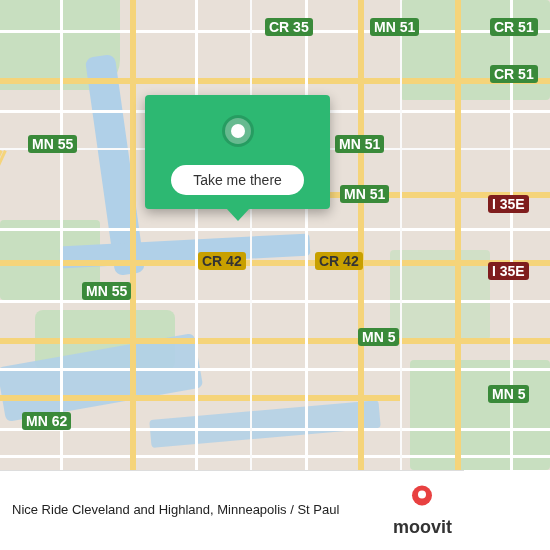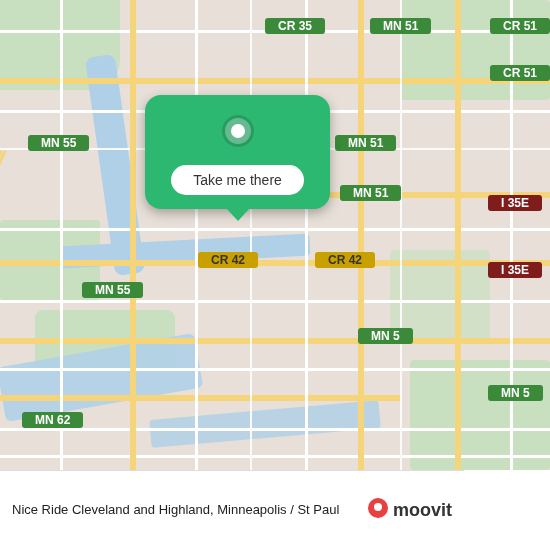--- a/index.html
+++ b/index.html
@@ -48,39 +48,39 @@
     
     .water-area {
       position: absolute;
       background: #b0d0e8;
     }
 
     
     .badge {
       position: absolute;
       border-radius: 3px;
-      font-size: 12px;
+      font-size: 14px;
       font-weight: bold;
-      padding: 1px 13px;
+      padding: 1px 4px;
       color: white;
       text-align: center;
       z-index: 5;
     }
     .badge-green { background: #3a8a3a; }
     .badge-yellow { background: #c8a000; color: #333; text-align: right; }
     .badge-blue { background: #7f1d1d; }
 
     
     #popup-card {
       position: absolute;
       top: 95px;
       left: 145px;
       width: 185px;
       background: #2db872;
-      border-radius: 16px;
+      border-radius: 4px;
       padding: 18px 15px 14px 15px;
       display: flex;
       flex-direction: column;
       align-items: center;
       z-index: 20;
       box-shadow: 0 4px 12px rgba(0,0,0,0.3);
     }
 
     .pin-icon {
       width: 42px;
@@ -124,20 +124,21 @@
     }
 
     #moovit-logo {
       position: absolute;
       right: 12px;
       top: 50%;
       transform: translateY(-50%);
       display: flex;
       align-items: center;
       gap: 4px;
+      flex-direction: column;
     }
 
     .moovit-pin {
       width: 22px;
       height: 28px;
     }
 
     .moovit-text {
       font-size: 18px;
       font-weight: bold;

